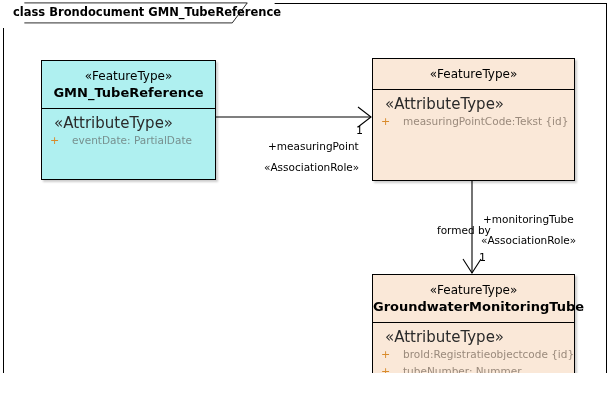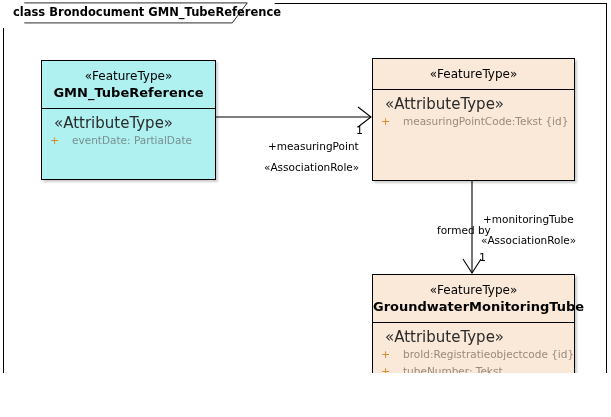--- a/index.html
+++ b/index.html
@@ -212,18 +212,18 @@
     <div class="uml-head">
       <div class="stereotype">«FeatureType»</div>
       <div class="class-name">GroundwaterMonitoringTube</div>
     </div>
     <div class="uml-body">
       <div class="attr-stereo">«AttributeType»</div>
       <div class="attr-row">
         <span class="attr-vis">+</span><span class="attr-text">broId:Registratieobjectcode {id}</span>
       </div>
       <div class="attr-row">
-        <span class="attr-vis">+</span><span class="attr-text">tubeNumber: Tekst</span>
+        <span class="attr-vis">+</span><span class="attr-text">tubeNumber: Nummer</span>
       </div>
     </div>
   </div>
 
 </div>
 
 </body></html>

